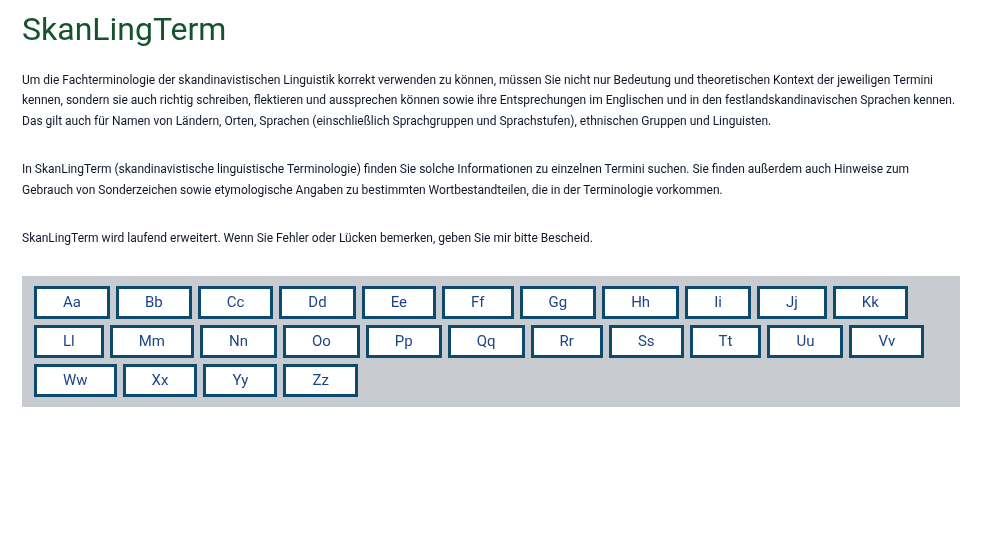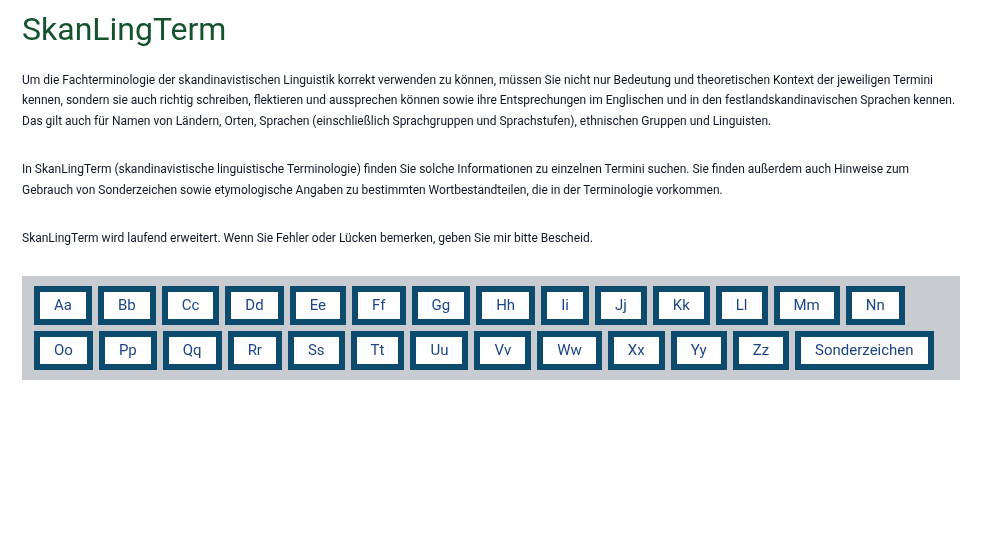--- a/index.html
+++ b/index.html
@@ -26,24 +26,24 @@
   .index-box {
     background: #c8ccd0;
     padding: 10px 12px;
     display: flex;
     flex-wrap: wrap;
     gap: 6px;
   }
   .index-btn {
     display: inline-block;
     background: #fff;
-    border: 6px solid #0c4a6e;
+    border: 3px solid #0c4a6e;
     color: #1c4587;
     font-size: 15px;
-    padding: 3px 14px;
+    padding: 3px 26px;
     line-height: 1.4;
     text-decoration: none;
     cursor: pointer;
   }
 </style>
 </head>
 <body>
 
 <h1>SkanLingTerm</h1>
 
@@ -71,14 +71,13 @@
     <a class="index-btn">Qq</a>
     <a class="index-btn">Rr</a>
     <a class="index-btn">Ss</a>
     <a class="index-btn">Tt</a>
     <a class="index-btn">Uu</a>
     <a class="index-btn">Vv</a>
     <a class="index-btn">Ww</a>
     <a class="index-btn">Xx</a>
     <a class="index-btn">Yy</a>
     <a class="index-btn">Zz</a>
-    <a class="index-btn">Sonderzeichen</a>
   </div>
 
 </body></html>

